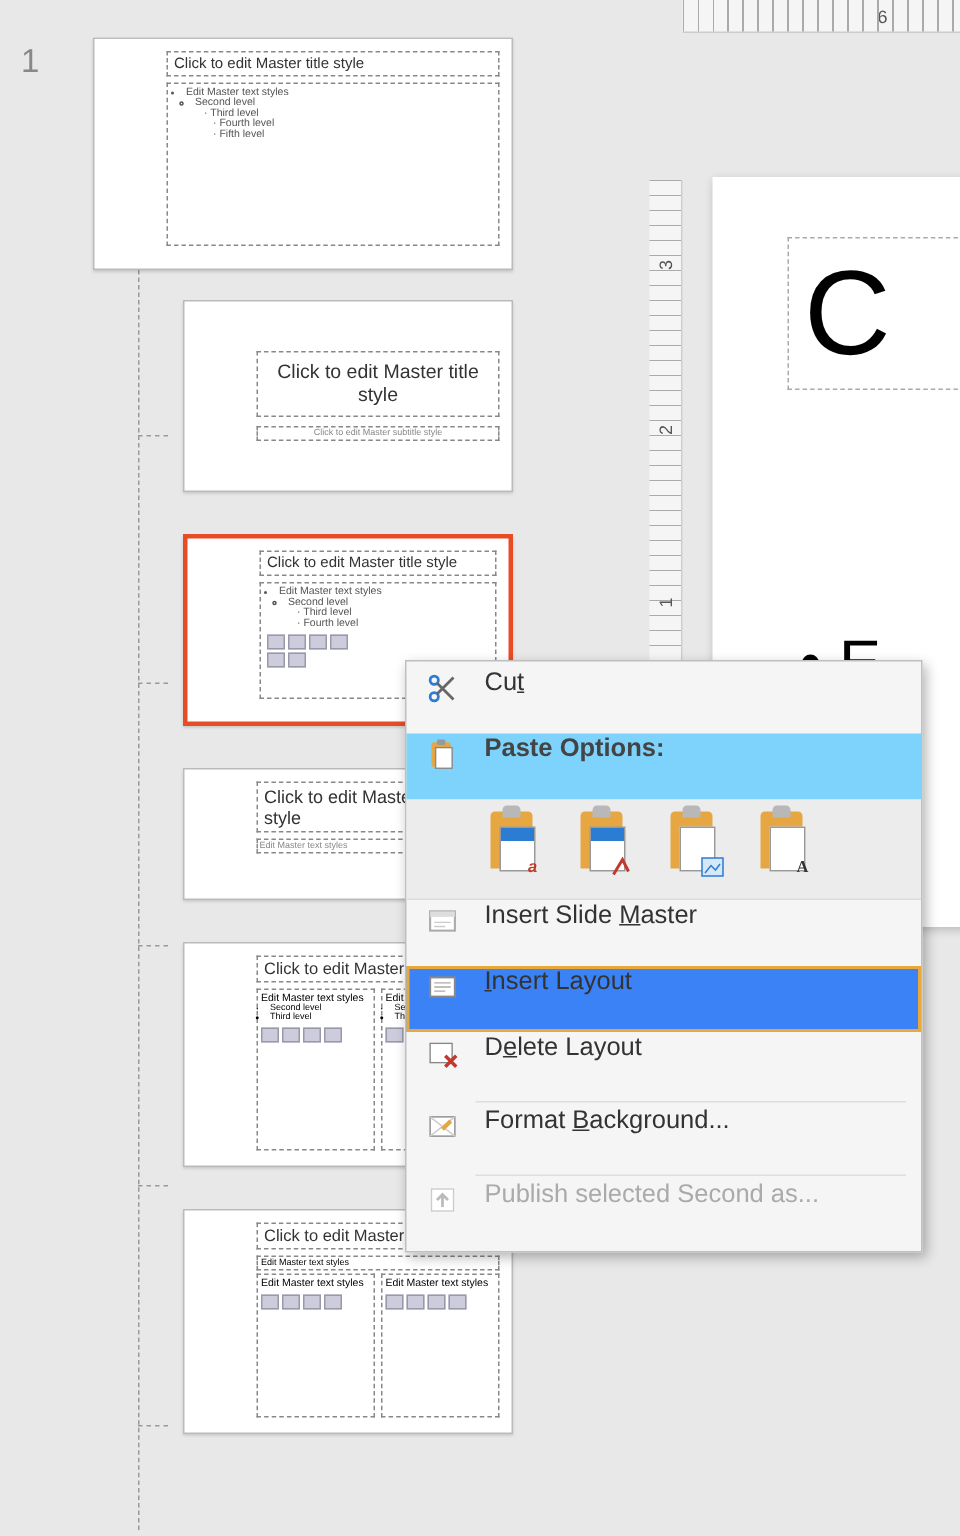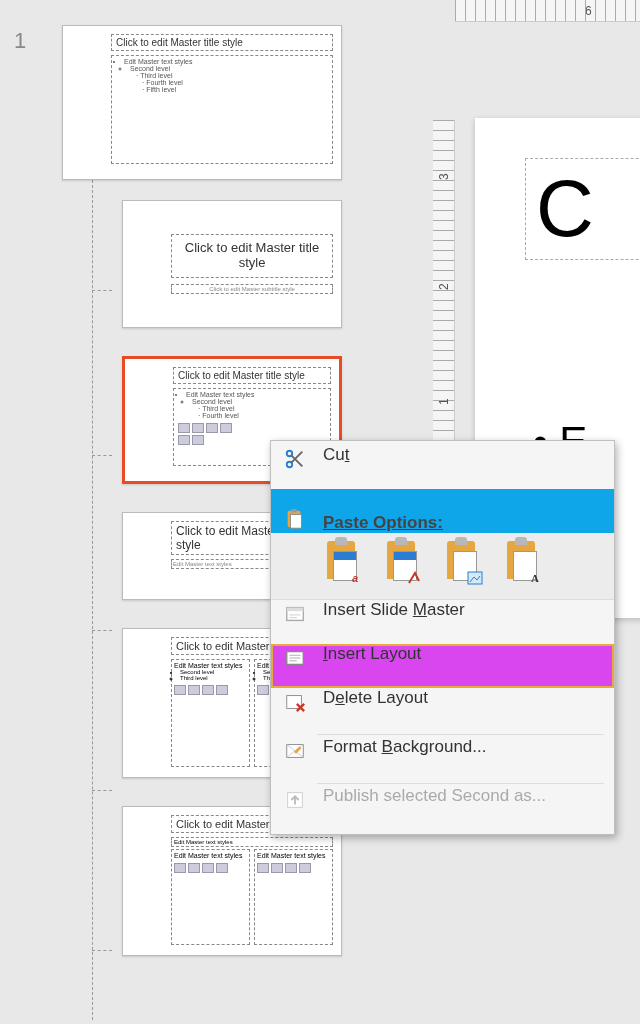--- a/index.html
+++ b/index.html
@@ -220,42 +220,41 @@
   color: #333;
 }
 .menu-item {
   display: flex;
   align-items: flex-start;
   height: 44px;
   padding: 0 10px;
   cursor: default;
 }
 .menu-item.highlight {
-  background: #d946ef;
+  background: #3b82f6;
   outline: 2px solid #e8a93a;
   outline-offset: -2px;
 }
 .menu-item.disabled { color: #aaa; }
 .menu-icon {
   width: 28px;
   height: 28px;
   margin-right: 14px;
   display: flex;
   align-items: center;
   justify-content: center;
 }
 .menu-label .u { text-decoration: underline; }
 
 .menu-section {
   display: flex;
-  align-items: flex-end;
+  align-items: flex-start;
   height: 44px;
   padding: 0 10px;
-  background: #0ea5e9;
-  text-decoration: underline;
+  background: #7dd3fc;
 }
 .menu-section .menu-label { font-weight: 600; color: #444; }
 
 .paste-row {
   display: flex;
   gap: 20px;
   padding: 8px 10px 14px 52px;
   background: #ececec;
   border-bottom: 1px solid #ddd;
 }

